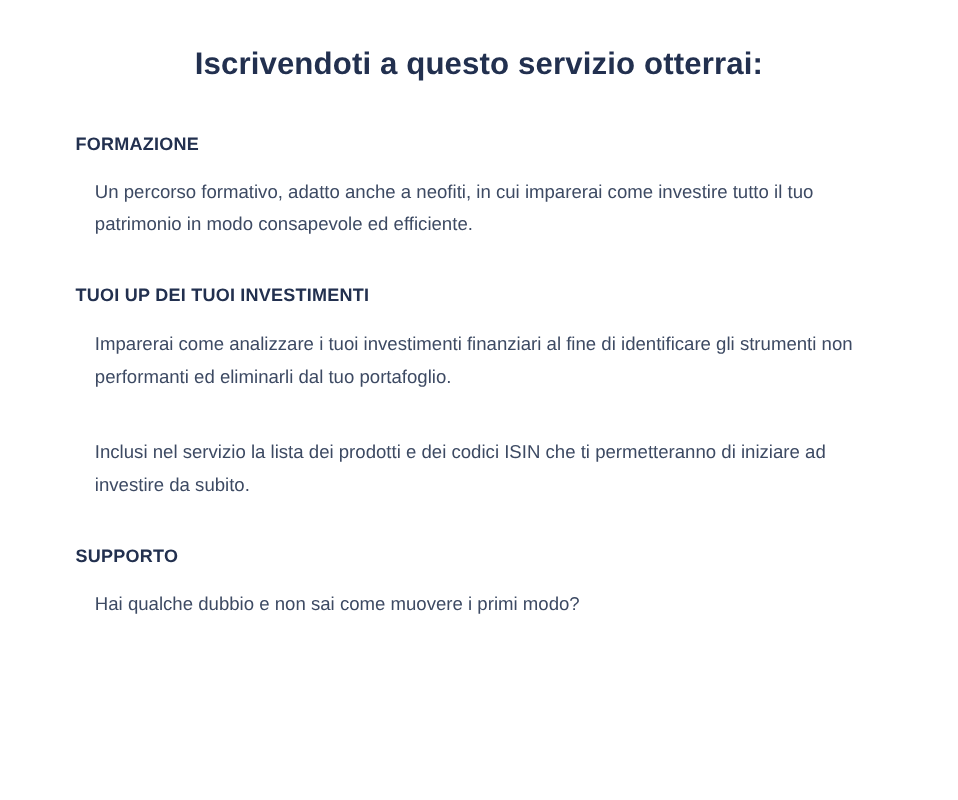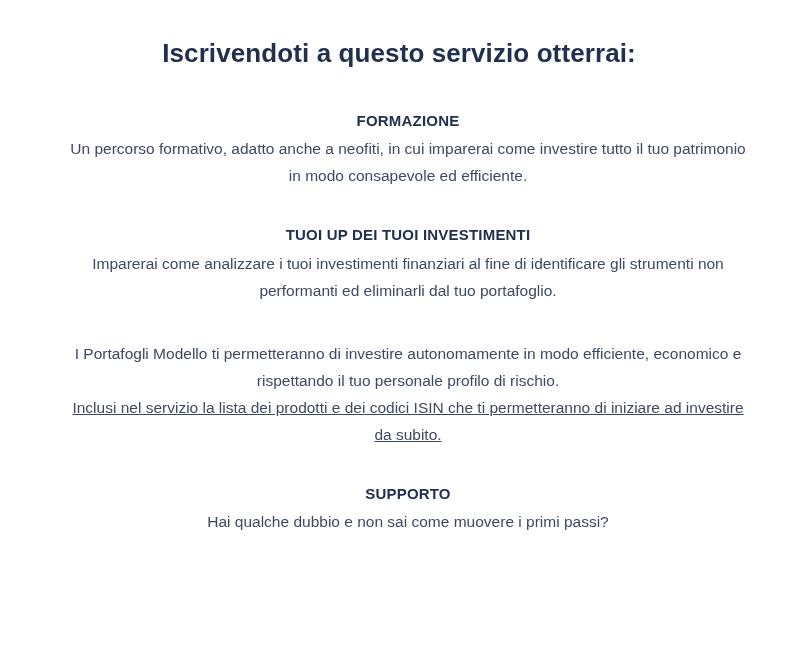--- a/index.html
+++ b/index.html
@@ -31,41 +31,40 @@
     letter-spacing: 0.1px;
   }
   .sections {
     margin: 0;
     padding: 0;
     list-style: none;
     position: absolute;
     top: 111px;
     left: 63px;
     width: 690px;
-    text-align: center;
   }
   .section {
     margin: 0 0 36px 0;
   }
   .section:last-child {
     margin-bottom: 0;
   }
   .section-heading {
     margin: 0 0 4px 0;
     font-size: 15px;
     font-weight: bold;
     line-height: 1.35;
     color: #22304f;
     letter-spacing: 0.2px;
   }
   .section-body {
     margin: 0;
   }
   .para {
-    margin: 0;
+    margin: 16px;
     font-size: 15.5px;
     line-height: 27px;
     color: #3d4a63;
     max-width: 690px;
   }
   .para + .para {
     margin-top: 0;
     text-decoration: underline;
   }
   .para.spaced {
@@ -90,26 +89,25 @@
 
     <section class="section">
       <h2 class="section-heading">TUOI UP DEI TUOI INVESTIMENTI</h2>
       <div class="section-body">
         <p class="para">Imparerai come analizzare i tuoi investimenti finanziari al fine di identificare gli strumenti non performanti ed eliminarli dal tuo portafoglio.</p>
       </div>
     </section>
 
     <section class="section">
       <div class="section-body">
-        <p class="para">I Portafogli Modello ti permetteranno di investire autonomamente in modo efficiente, economico e rispettando il tuo personale profilo di rischio.</p>
         <p class="para">Inclusi nel servizio la lista dei prodotti e dei codici ISIN che ti permetteranno di iniziare ad investire da subito.</p>
       </div>
     </section>
 
     <section class="section">
       <h2 class="section-heading">SUPPORTO</h2>
       <div class="section-body">
-        <p class="para">Hai qualche dubbio e non sai come muovere i primi passi?</p>
+        <p class="para">Hai qualche dubbio e non sai come muovere i primi modo?</p>
       </div>
     </section>
 
   </div>
 </div>
 
 </body></html>

